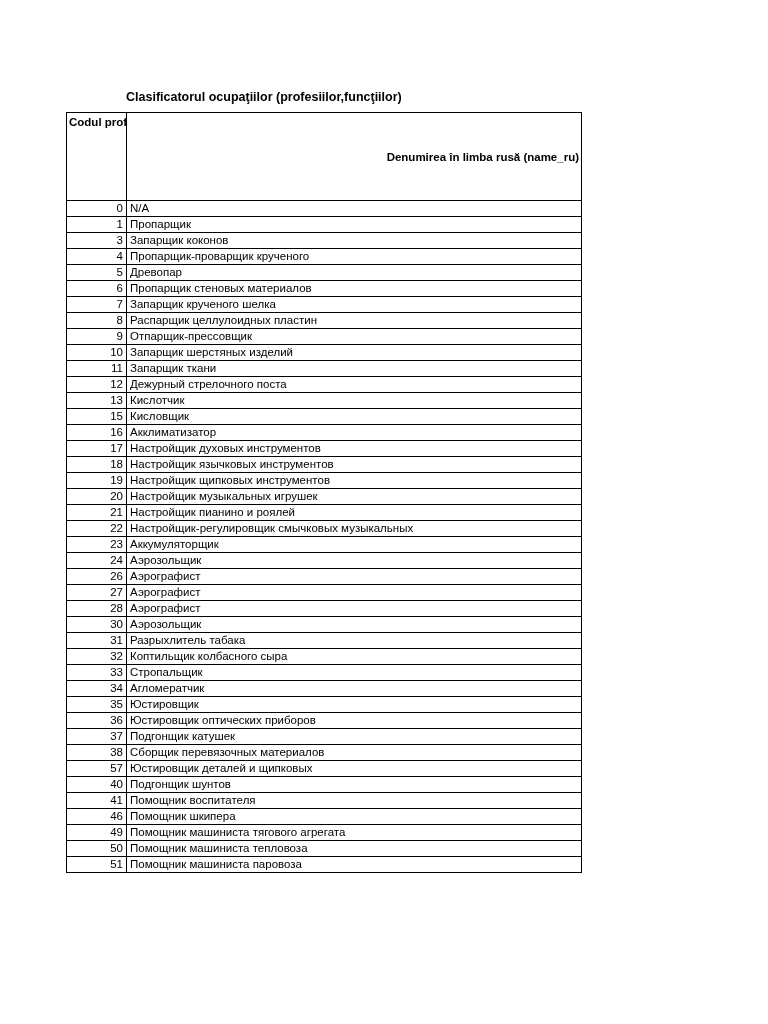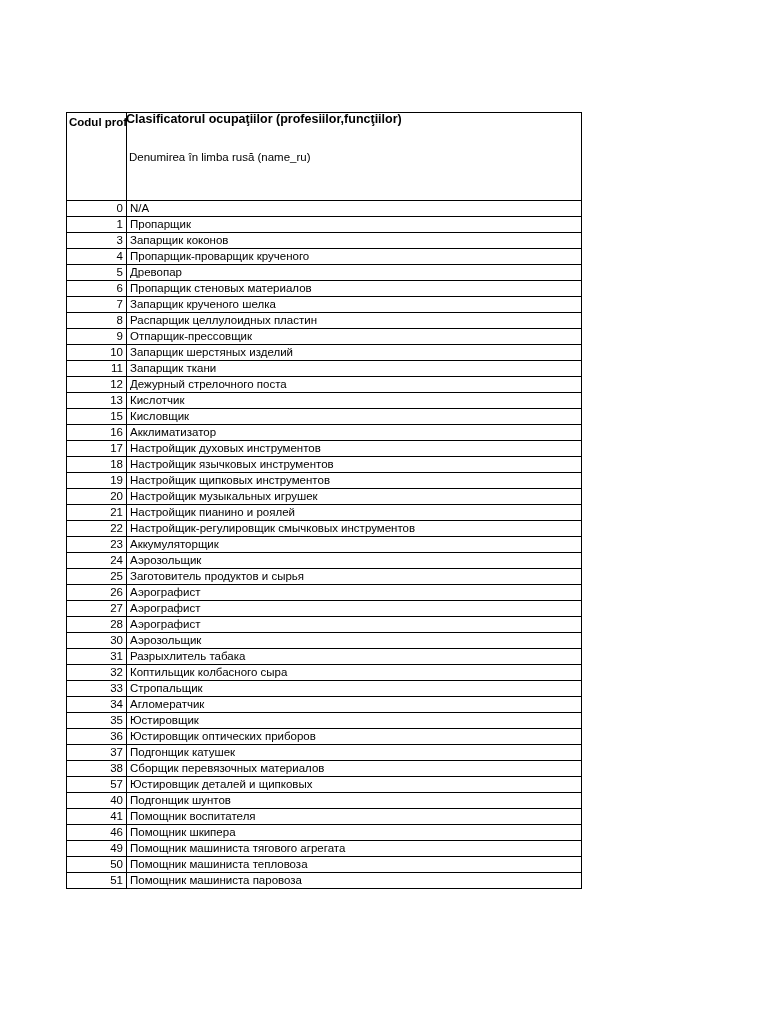--- a/index.html
+++ b/index.html
@@ -14,21 +14,21 @@
   .page {
     position: relative;
     width: 768px;
     height: 1024px;
     background: #ffffff;
     overflow: hidden;
   }
   .doc-title {
     position: absolute;
     left: 126px;
-    top: 112px;
+    top: 90px;
     font-size: 12.5px;
     font-weight: bold;
     white-space: nowrap;
   }
   table.occ-table {
     position: absolute;
     left: 66px;
     top: 112px;
     border-collapse: collapse;
     table-layout: fixed;
@@ -47,22 +47,22 @@
     font-weight: bold;
     text-align: center;
     vertical-align: top;
     padding: 3px 2px 0 2px;
     white-space: normal;
     line-height: 13px;
     height: 84px;
   }
   th.name-header {
     font-size: 11px;
-    font-weight: normal;
-    text-align: left;
+    font-weight: bold;
+    text-align: right;
     vertical-align: middle;
     padding: 16px 2px;
     white-space: normal;
   }
   td.code-cell {
     text-align: right;
     padding: 0 3px 0 2px;
     height: 15px;
     line-height: 15px;
   }
@@ -162,33 +162,29 @@
         <tr>
           <td class="code-cell">20</td>
           <td class="name-cell">Настройщик музыкальных игрушек</td>
         </tr>
         <tr>
           <td class="code-cell">21</td>
           <td class="name-cell">Настройщик пианино и роялей</td>
         </tr>
         <tr>
           <td class="code-cell">22</td>
-          <td class="name-cell">Настройщик-регулировщик смычковых инструментов</td>
+          <td class="name-cell">Настройщик-регулировщик смычковых музыкальных</td>
         </tr>
         <tr>
           <td class="code-cell">23</td>
           <td class="name-cell">Аккумуляторщик</td>
         </tr>
         <tr>
           <td class="code-cell">24</td>
           <td class="name-cell">Аэрозольщик</td>
-        </tr>
-        <tr>
-          <td class="code-cell">25</td>
-          <td class="name-cell">Заготовитель продуктов и сырья</td>
         </tr>
         <tr>
           <td class="code-cell">26</td>
           <td class="name-cell">Аэрографист</td>
         </tr>
         <tr>
           <td class="code-cell">27</td>
           <td class="name-cell">Аэрографист</td>
         </tr>
         <tr>

